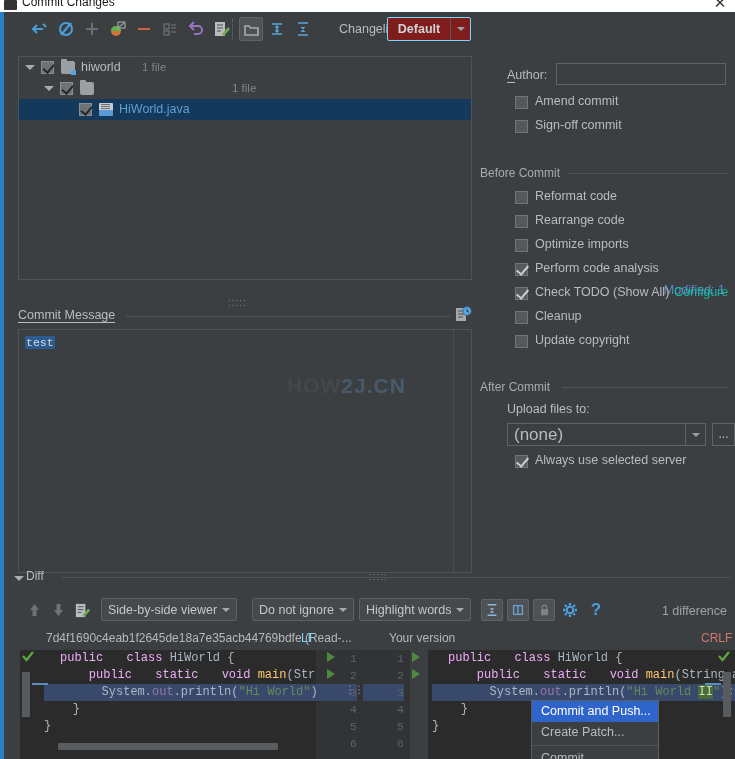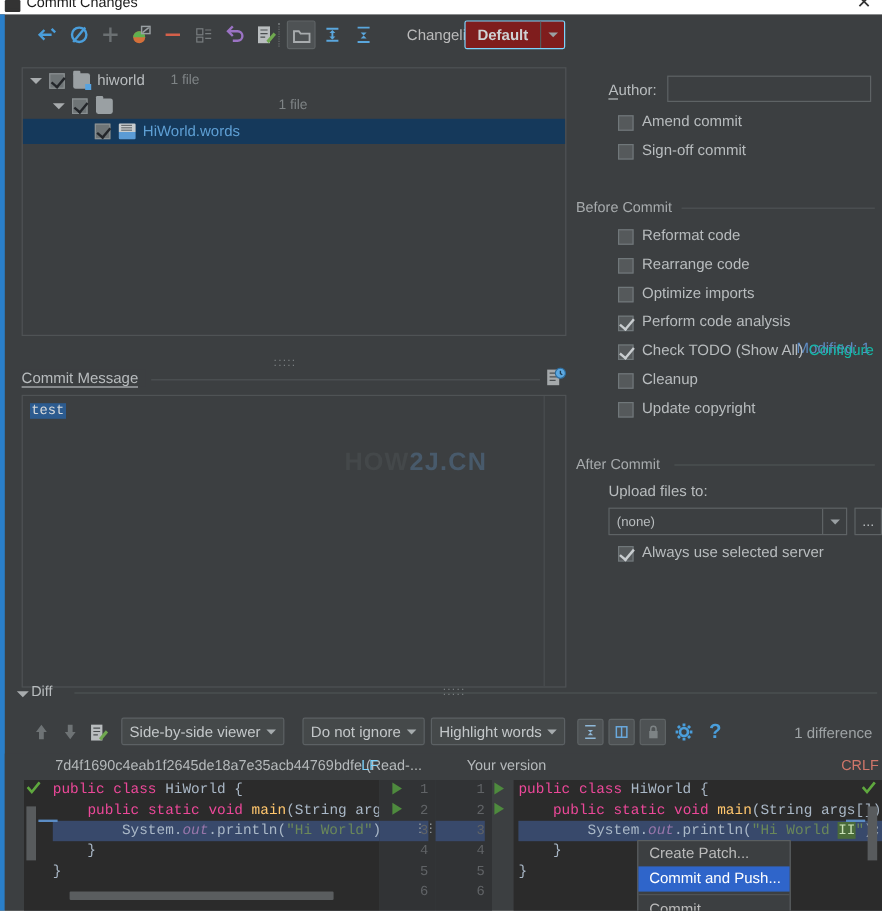--- a/index.html
+++ b/index.html
@@ -148,21 +148,21 @@
   .chk .box.on { background:#55595b; }
   .chk .box.on:after{
     content:""; position:absolute; left:3px; top:-1px; width:5px; height:10px;
     border:solid #c9cdd0; border-width:0 2px 2px 0; transform:rotate(40deg);
   }
   .chk .txt { position:absolute; left:20px; top:0px; font-size:12.5px; color:#b8bcbe; white-space:nowrap; }
   .link { color:#14b8a6; }
   .combo {
     position:absolute; background:#3c3f41; border:1px solid #5e6365;
   }
-  .combo .cv { position:absolute; left:6px; top:0; line-height:22px; font-size:11px; color:#b8bcbe; }
+  .combo .cv { position:absolute; left:6px; top:0; line-height:22px; font-size:17px; color:#b8bcbe; }
   .combo .carrow {
     position:absolute; right:0; top:0; width:20px; height:100%;
     border-left:1px solid #5e6365; display:flex;align-items:center;justify-content:center;
   }
   .ellipsisbtn {
     position:absolute; background:#3c3f41; border:1px solid #5e6365;
     text-align:center; color:#b8bcbe; font-size:12px;
   }
 
   
@@ -195,24 +195,24 @@
     font-family:"Liberation Mono", monospace; font-size:12px; color:#a9b7c6;
     white-space:pre;
   }
   .codeline.hl { background:#38496b; }
   .gut {
     position:absolute; top:22px; height:109px; background:#313335;
     font-family:"Liberation Mono", monospace; font-size:11.5px; color:#606366;
   }
   .gutnum { height:17px; line-height:17px; text-align:right; }
   .gutnum.hl { background:#38496b; }
-  .kw { color:#ec4899; }
+  .kw { color:#f0abfc;margin-left:16px; }
   .str { color:#6a8759; }
   .fn { color:#ffc66d; }
-  .fld { color:#9876aa; font-style:italic; }
+  .fld { color:#9876aa; }
   .addtok { background:#4a6b3a; color:#c8e0b4; }
   .vmark { position:absolute; width:12px; height:12px; }
 
   
   .ctxmenu {
     position:absolute; left:527px; top:694px; width:128px;
     background:#3c3f41; border:1px solid #5a5f61; z-index:50;
   }
   .ctxitem {
     position:relative; height:21px; line-height:21px; padding-left:9px;
@@ -336,21 +336,21 @@
       <div class="trow">
         <span class="twist" style="left:25px"></span>
         <span class="cb checked" style="left:41px"></span>
         <span class="ficon folder" style="left:61px"></span>
         <span class="tlabel tsub" style="left:213px">1 file</span>
       </div>
 
       <div class="trow sel">
         <span class="cb checked" style="left:60px"></span>
         <span class="ficon java" style="left:80px"></span>
-        <span class="tlabel" style="left:100px; color:#5e9fd4">HiWorld.words</span>
+        <span class="tlabel" style="left:100px; color:#5e9fd4">HiWorld.java</span>
       </div>
     </div>
 
     <div class="modified">Modified: 1</div>
     <div class="dots-handle">:::::</div>
 
     <div class="cm-head">
       <span class="lbl"><u>Commit Message</u></span>
       <span class="rule"></span>
       <span class="hicon">
@@ -573,21 +573,21 @@
         <span class="vmark" style="right:5px; top:1px">
           <svg width="12" height="12" viewBox="0 0 12 12">
               <path d="M1 5 L4.5 9 L11 1" stroke="#5fa83e" stroke-width="2.2" fill="none"></path>
             </svg>
         </span>
         <span style="position:absolute; right:4px; top:22px; width:8px; height:45px; background:#585b5d"></span>
         <span style="position:absolute; right:14px; top:33px; width:16px; height:2px; background:#5b8cc4"></span>
       </div>
 
       <div class="ctxmenu" style="left:527px; top:72px">
+        <div class="ctxitem sel">Commit and Push...</div>
         <div class="ctxitem">Create Patch...</div>
-        <div class="ctxitem sel">Commit and Push...</div>
         <div class="ctxsep"></div>
         <div class="ctxitem">Commit</div>
       </div>
 
     </div>
   </div>
 </div>
 
 </body></html>

